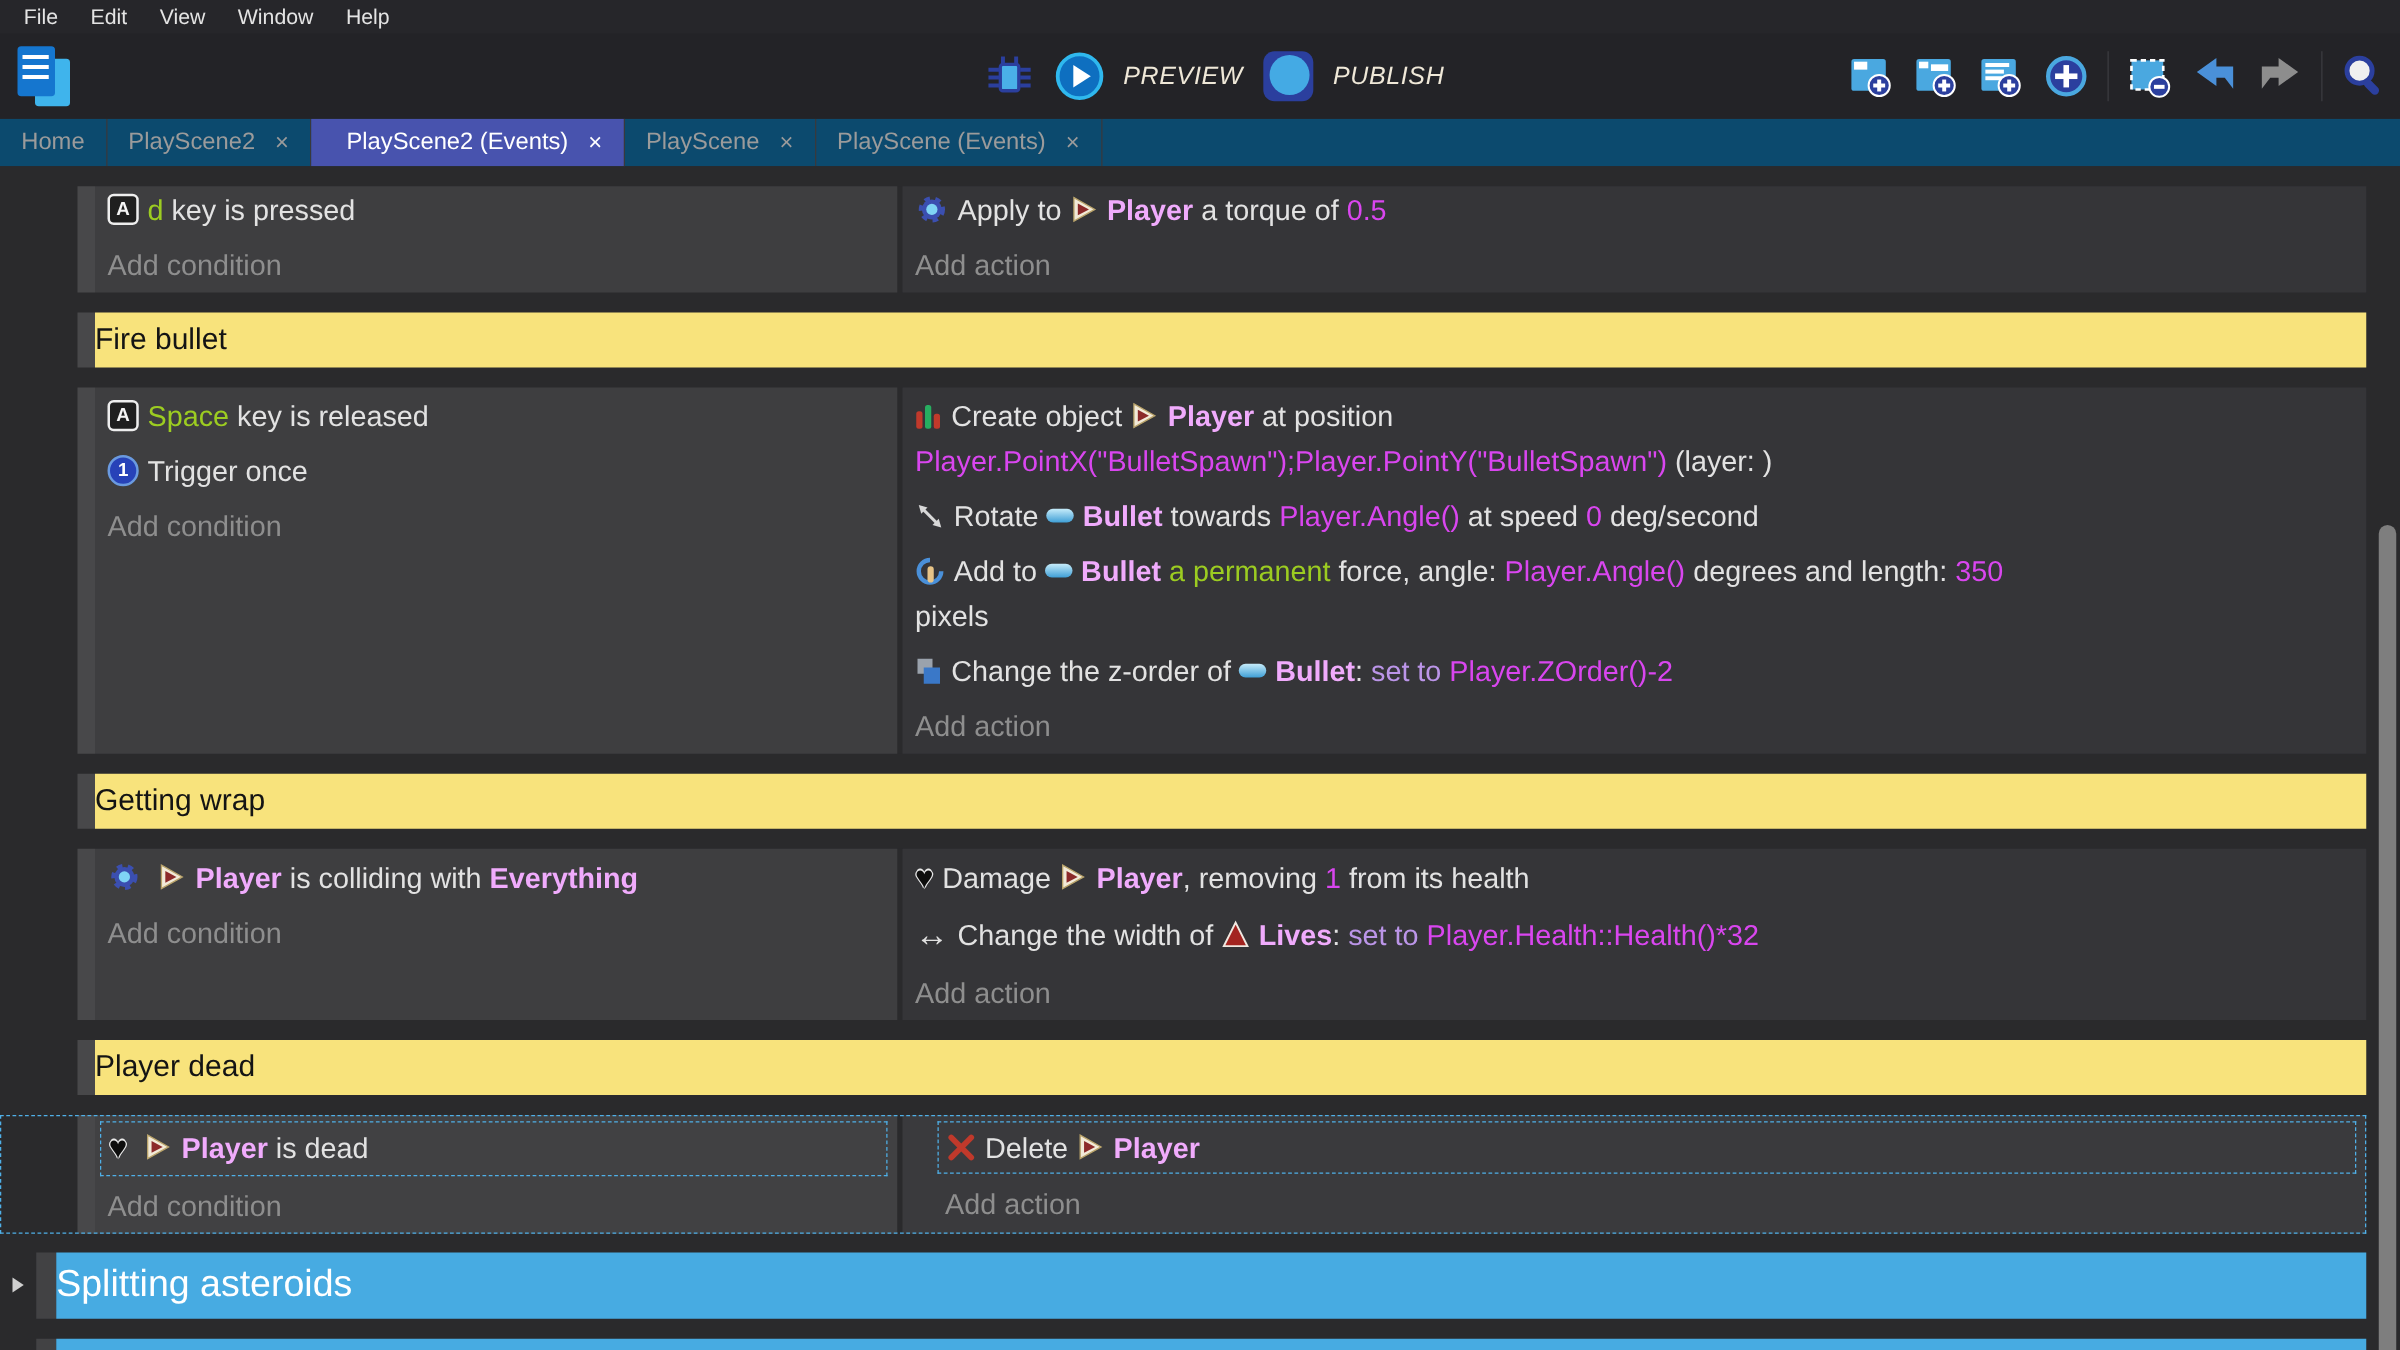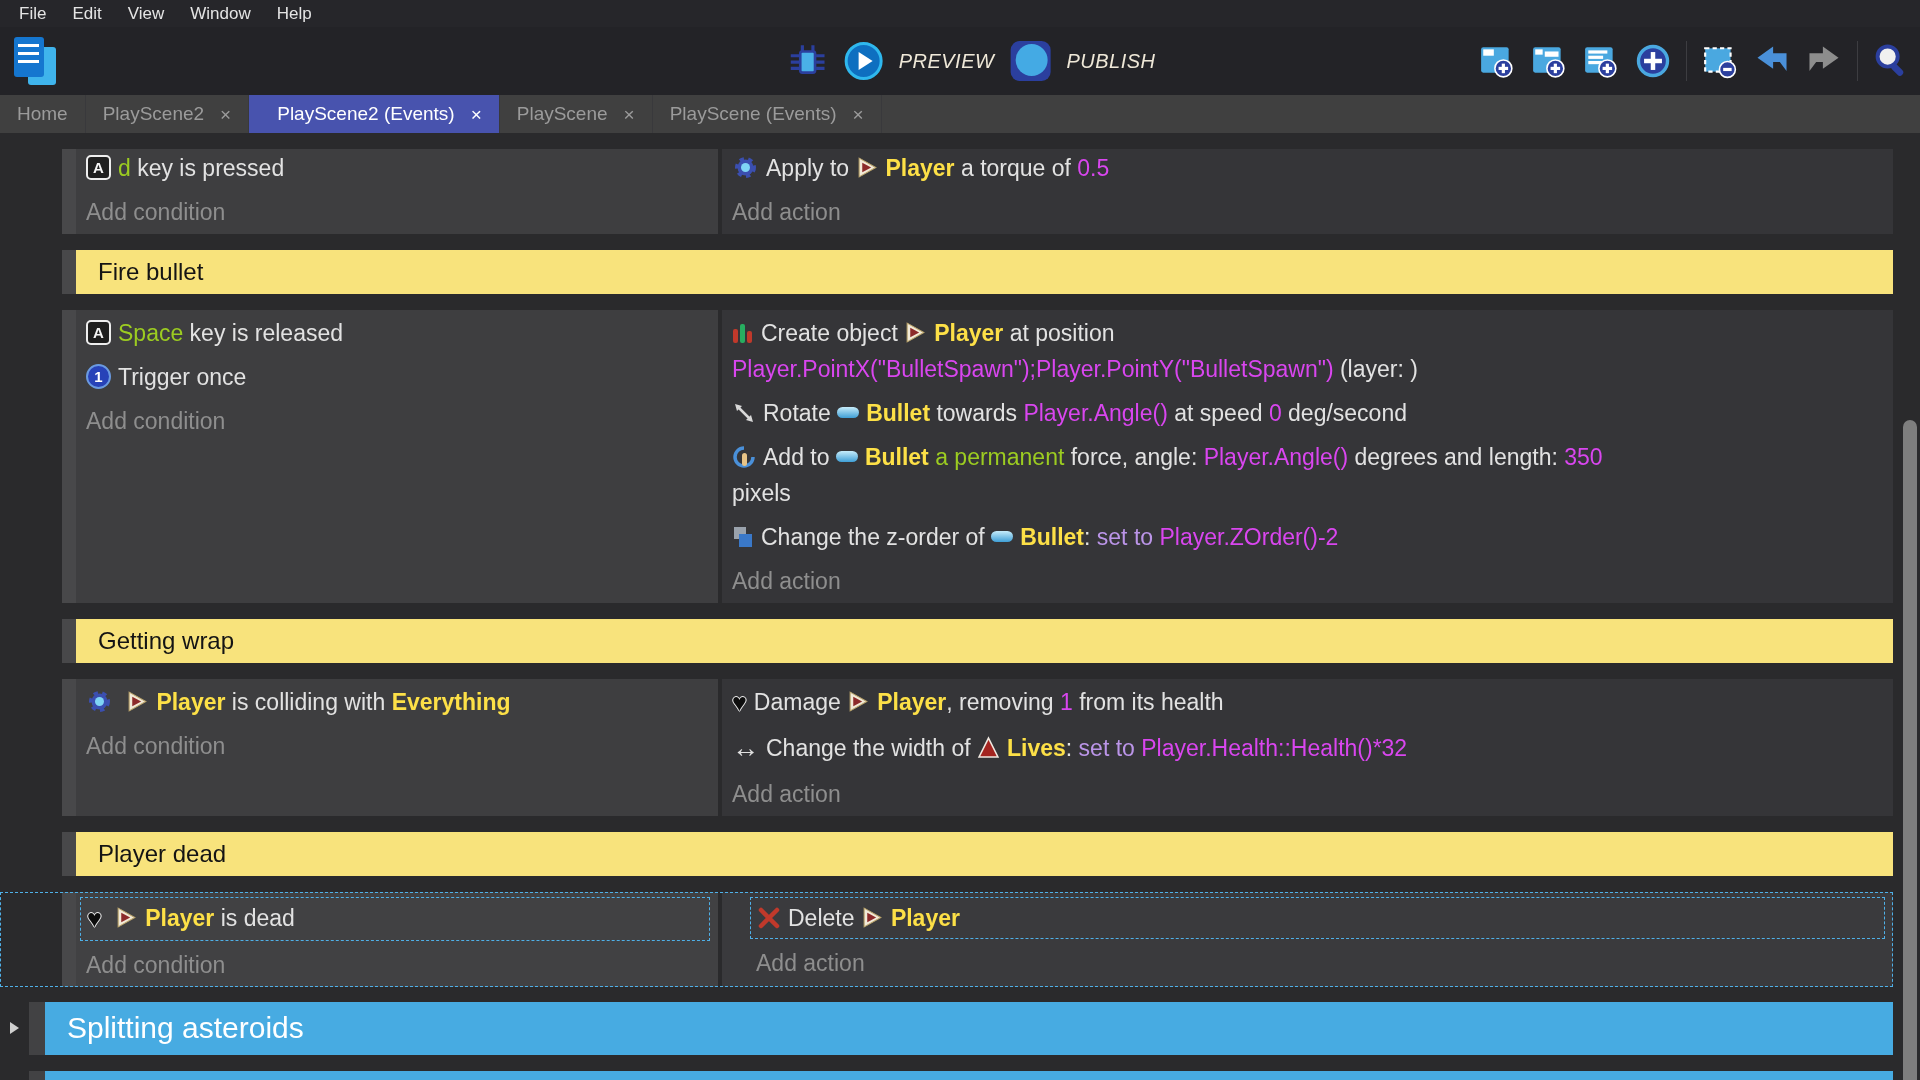--- a/index.html
+++ b/index.html
@@ -24,52 +24,52 @@
   .playbtn { width:38px; height:38px; border-radius:50%; background:#0e6fc0; border:3px solid #2fb8ee;
     display:inline-flex; align-items:center; justify-content:center; }
   .playbtn .tri { width:0; height:0; border-left:14px solid #fff; border-top:9px solid rgba(0,0,0,0); border-bottom:9px solid rgba(0,0,0,0); margin-left:4px; }
   .pubbtn { width:40px; height:40px; border-radius:9px; background:#2b3f9e; position:relative; display:inline-block; }
   .pubbtn i { position:absolute; left:5px; top:3px; width:32px; height:32px; border-radius:50%; background:#44aae4; }
   .toolbar-right { position:absolute; right:8px; top:0; height:100%; display:flex; align-items:center; gap:10px; }
   .tb-btn { display:flex; align-items:center; justify-content:center; width:42px; height:46px; cursor:pointer; }
   .tb-sep { width:1px; height:40px; background:#3d3d41; margin:0 2px; }
 
   
-  .tabbar { height:38px; background:#404040; display:flex; align-items:stretch; flex:none; }
+  .tabbar { height:38px; background:#0c4a6e; display:flex; align-items:stretch; flex:none; }
   .tab { display:flex; align-items:center; padding:0 17px; color:#9b9b9b; font-size:19px;
     border-right:1px solid #39393c; gap:16px; cursor:pointer; white-space:nowrap; }
   .tab.active { background:#4853ae; color:#ffffff;padding-left:28px; }
   .tab .close { font-size:19px; line-height:1; }
 
   
   .sheet { flex:1; background:#2a2a2c; position:relative; overflow:hidden; }
   .block { display:flex; margin:16px 27px 3px 0; }
   .gutter { width:62px; flex:none; position:relative; }
   .block.root .gutter { width:29px; }
   .handle { width:14px; flex:none; background:#48484a; }
   .block.root .handle { width:16px; background:#424244; }
-  .header { flex:1; display:flex; align-items:center; padding-left:22px; cursor:pointer; }
+  .header { flex:1; display:flex; align-items:center; padding-left:0; cursor:pointer; }
   .header.sub { background:#f8e37c; color:#141414; font-size:24px; height:44px; }
   .header.root { background:#47abe2; color:#ffffff; font-size:30px; height:53px; }
   .block.root { margin-top:15px;text-align:right; }
   .block.root + .block.root { margin-top:16px; }
   .arrow { position:absolute; left:10px; top:50%; transform:translateY(-50%); width:0; height:0;
     border-left:9px solid #d0d0d0; border-top:6px solid rgba(0,0,0,0); border-bottom:6px solid rgba(0,0,0,0); cursor:pointer; }
 
   .cell { padding:5px 8px 4px 10px; }
   .cell.cond { width:642px; flex:none; background:#3e3e40; }
   .vdiv { width:4px; flex:none; background:#2a2a2c; }
   .cell.act { flex:1; background:#353538; }
   .block.first .cell { padding-top:1px; }
 
   .stmt { font-size:23px; line-height:36px; color:#e2e2e2; margin-bottom:8px; cursor:pointer; }
   .line { white-space:pre-wrap; min-height:36px; }
   .t.c-key { color:#9ccc21; }
   .t.c-num { color:#d946ef; }
-  .t.c-obj { color:#fde047; font-weight:bold; }
+  .t.c-obj { color:#f0abfc; font-weight:bold; }
   .t.c-set { color:#bb95e8; }
   .add-line { font-size:23px; line-height:36px; color:#8e8e8e; cursor:pointer; }
 
   .block.sel { outline:1px dashed #4fb0e8; outline-offset:-1px;justify-content:space-between; }
   .block.sel .cell.cond { background:#414143; }
   .block.sel .cell.act { background:#3a3a3d;padding-left:34px; }
   .selbox { border:1px dashed #4fb0e8; padding:2px 6px; margin:0 0 6px -6px; }
   .selbox .stmt { margin-bottom:0; }
 
   

